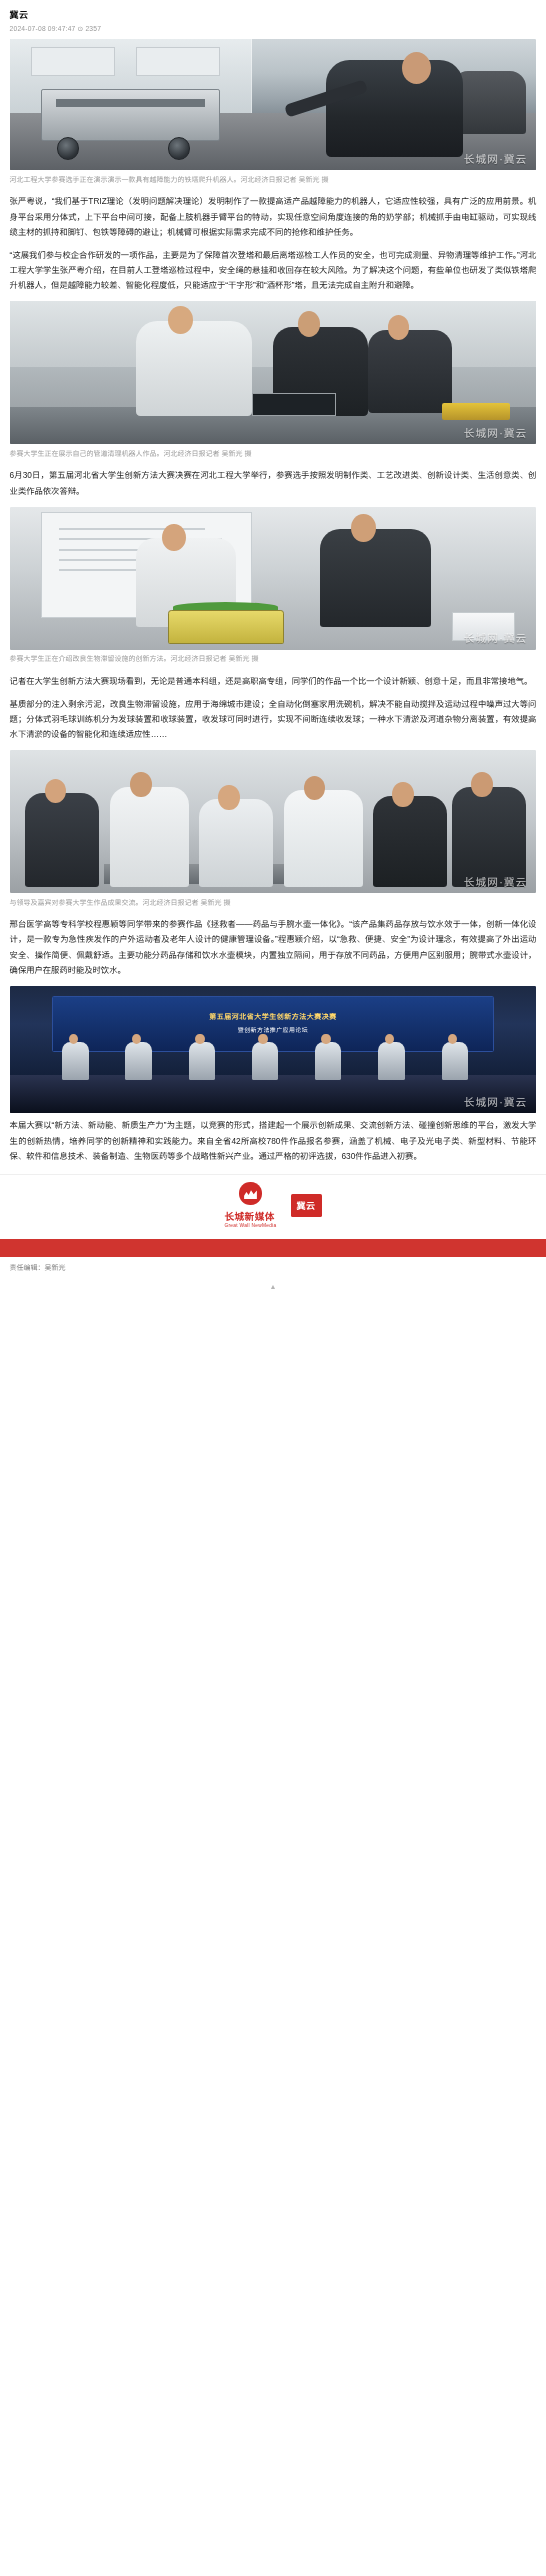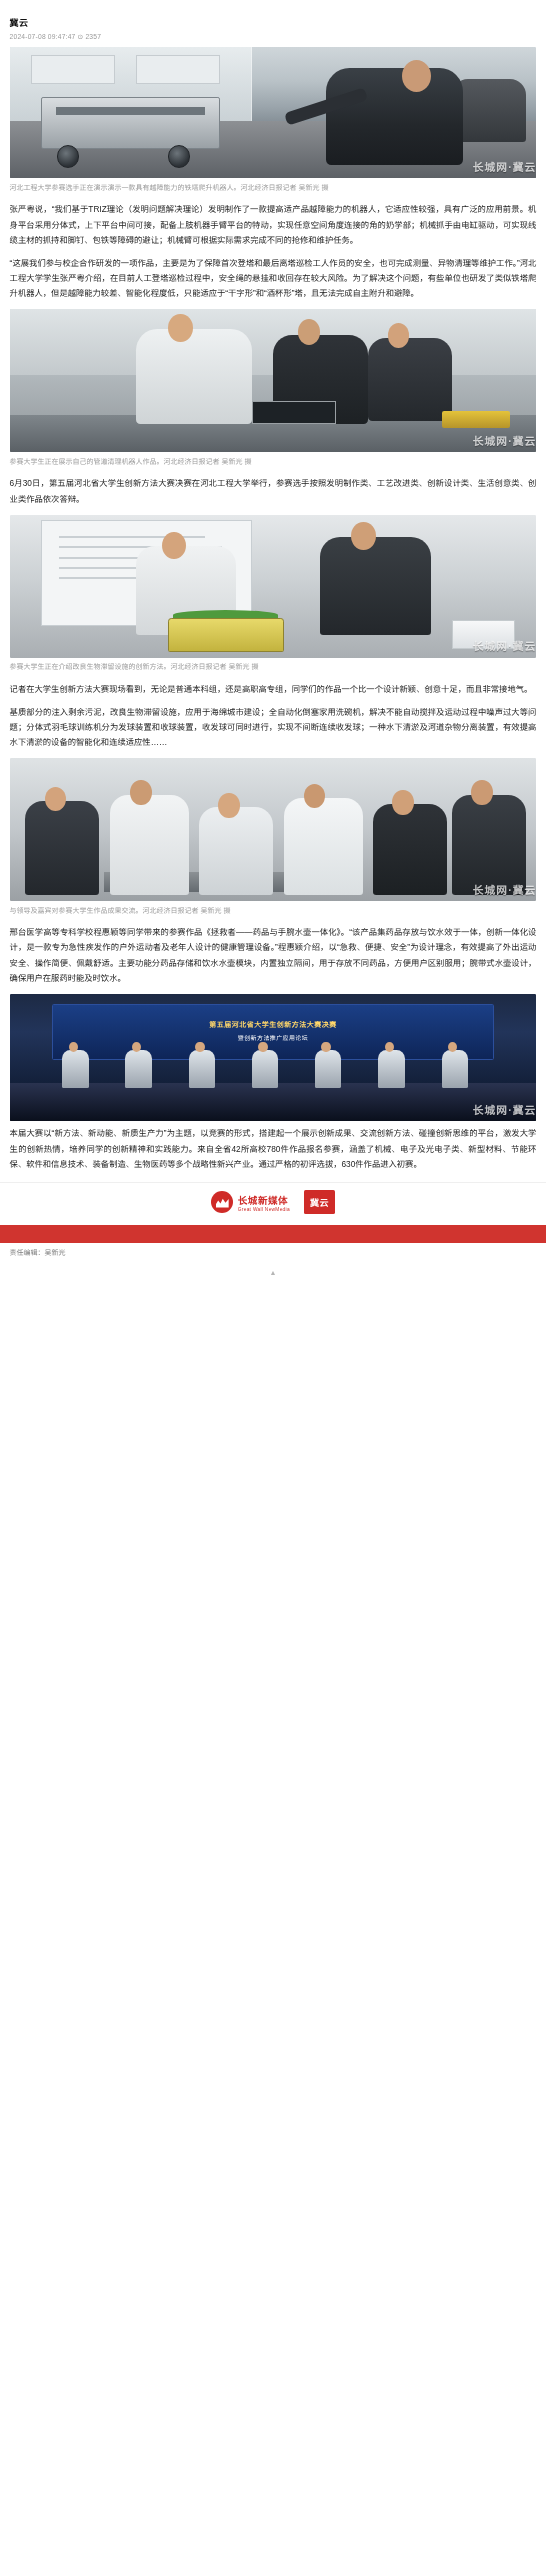--- a/index.html
+++ b/index.html
@@ -12,21 +12,21 @@
   }
   body {
     width: 546px;
     margin: 0 auto;
     color: #222;
   }
   .page {
     width: 546px;
     position: relative;
     background: #fff;
-    padding: 8px 0 0 0;
+    padding: 0 0 0 0;
   }
   .header {
     padding: 7.5px 9.6px 1.1px 9.6px;
   }
   .brand {
     font-size: 9px;
     font-weight: bold;
     color: #111;
     letter-spacing: 0.5px;
     margin-bottom: 4.3px;
@@ -61,25 +61,25 @@
   }
   .caption {
     font-size: 7px;
     color: #9b9b9b;
     line-height: 1.7;
     margin: 3.7px 0 8.5px 0;
   }
   
   .wm {
     position: absolute;
-    right: 0;
+    right: 9px;
     bottom: 4.3px;
     color: rgba(255,255,255,0.72);
     font-size: 10.7px;
-    font-weight: bold;
+    font-weight: normal;
     letter-spacing: 1.1px;
     text-shadow: 0 0.5px 1.1px rgba(0,0,0,0.35);
     pointer-events: none;
     margin-top: 7px;
   }
 
   
   .ph1 { height: 131px;
     background:
       radial-gradient(circle at 12% 30%, rgba(255,255,255,.35), rgba(255,255,255,0) 22%),
@@ -152,21 +152,21 @@
   .footer-logos {
     margin: 9.6px 0 0 0;
     padding: 7.5px 9.6px 5.3px 9.6px;
     display: flex;
     align-items: center;
     justify-content: center;
     gap: 14px;
     border-top: 0.5px solid #efefef;
   }
   .logo-cw {
-    display: flex; align-items: center; gap: 4.3px;
+    display: flex; align-items: center; gap: 4.3px; flex-direction: column;
   }
   .logo-cw .mark {
     width: 22.4px; height: 22.4px; border-radius: 50%;
     background: #cf2b28; position: relative;
   }
   .logo-cw .mark:before{
     content:""; position:absolute; left:4.8px; top:5.9px; width:12.8px; height:10.7px;
     background:#fff;
     clip-path: polygon(0 70%, 18% 35%, 36% 62%, 54% 18%, 75% 55%, 100% 20%, 100% 100%, 0 100%);
   }

